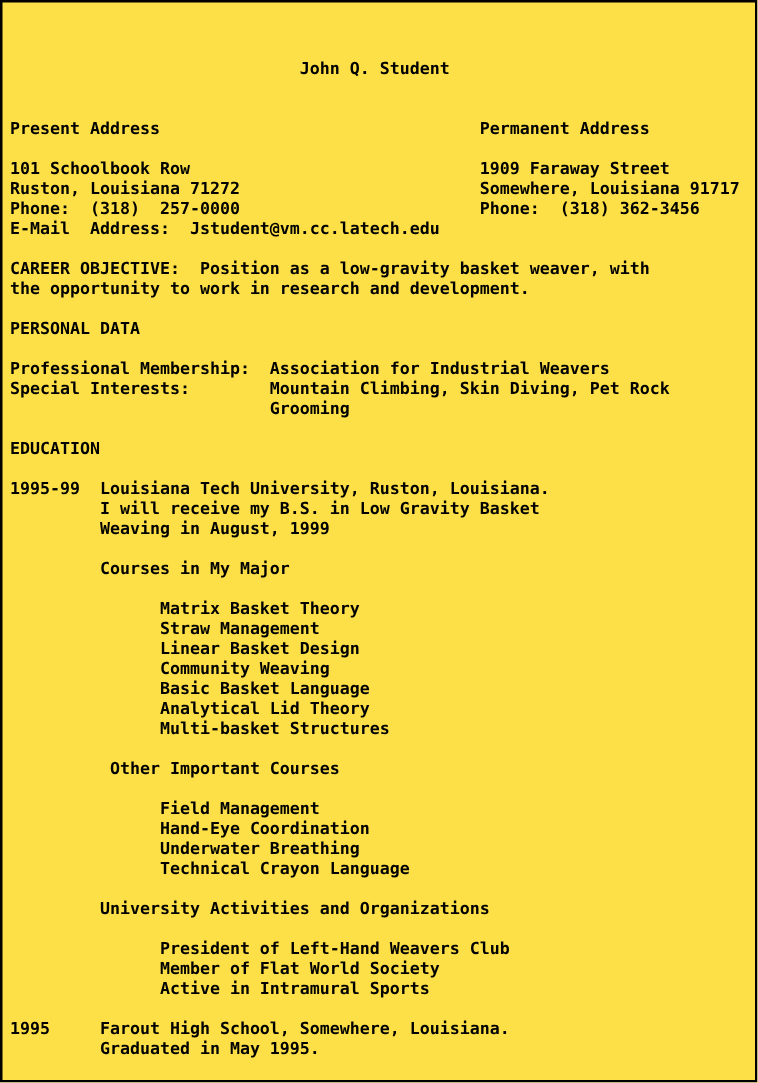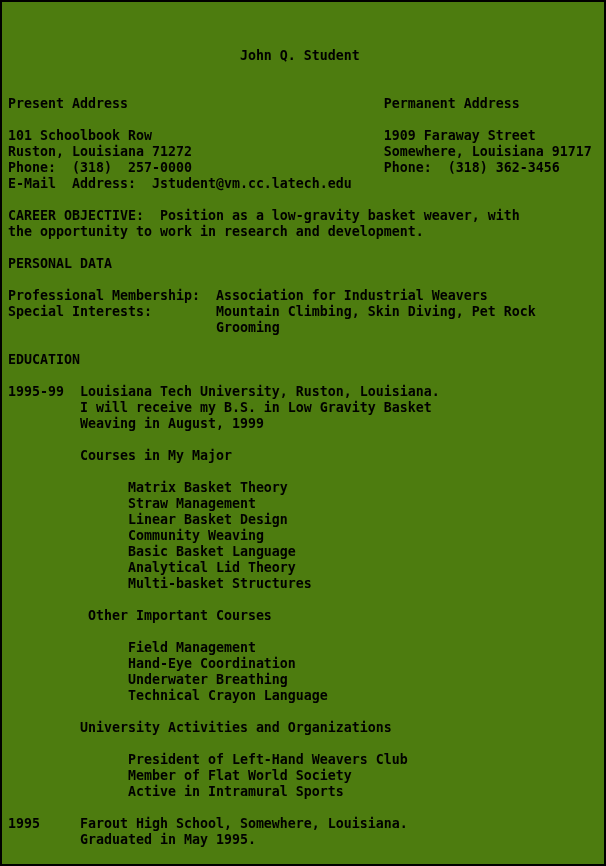--- a/index.html
+++ b/index.html
@@ -6,21 +6,21 @@
     margin: 0;
     padding: 0;
     background: #ffffff;
   }
   .page {
     position: relative;
     width: 606px;
     height: 866px;
     box-sizing: border-box;
     border: 2px solid #000000;
-    background: #4d7c0f;
+    background: #fde047;
     overflow: hidden;
   }
   .doc {
     position: absolute;
     left: 6px;   
     top: 46px;   
     font-family: "DejaVu Sans Mono", "Liberation Mono", monospace;
     font-weight: bold;
     font-size: 13.29px;   
     line-height: 16px;

